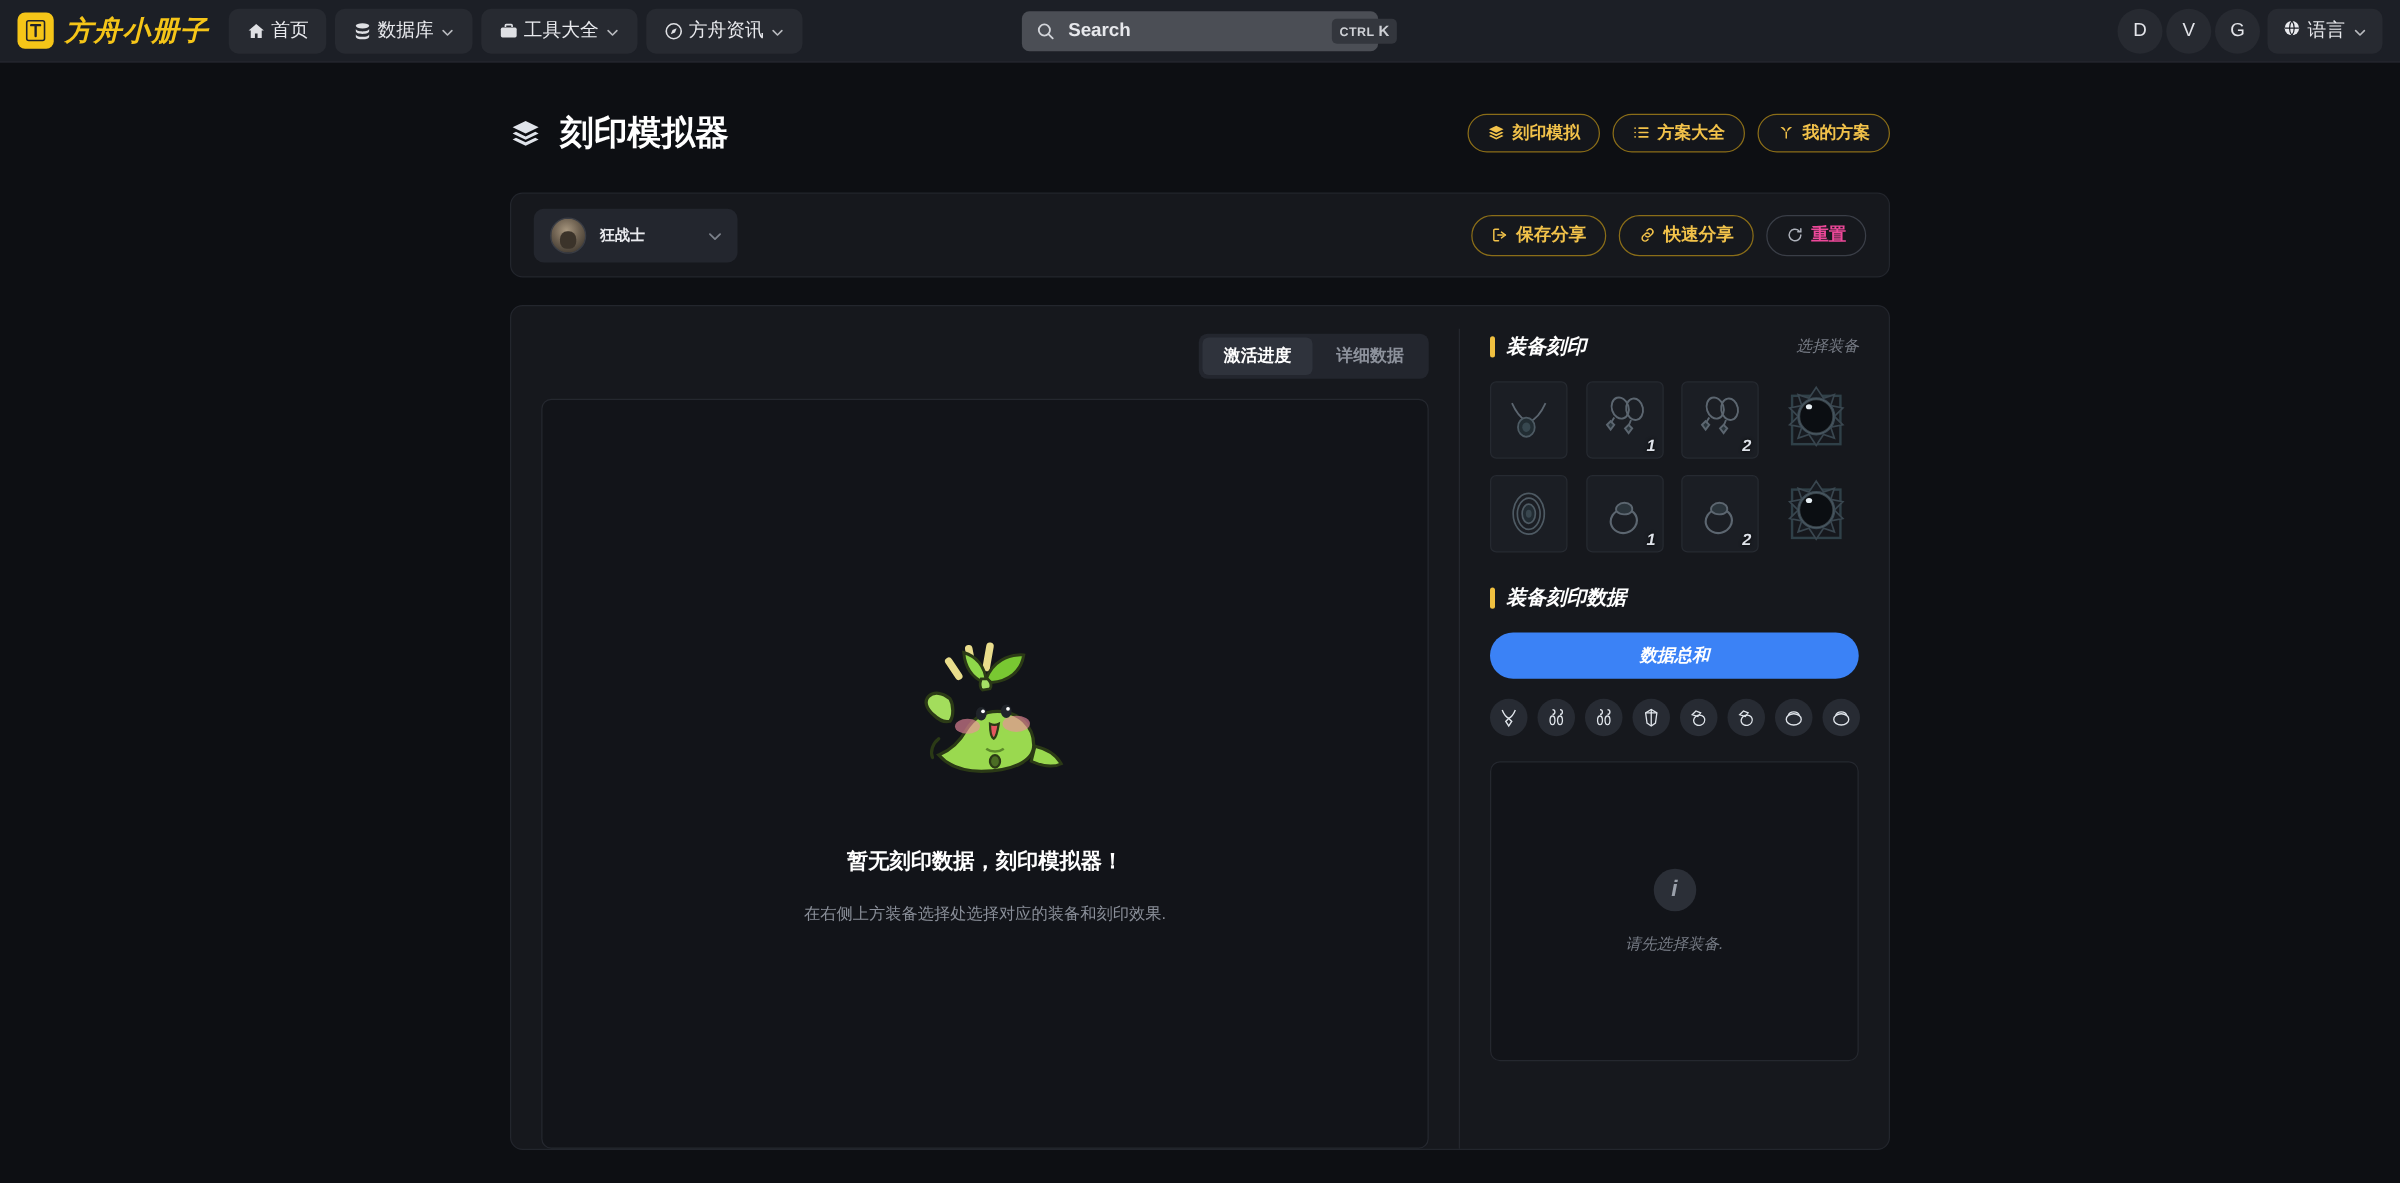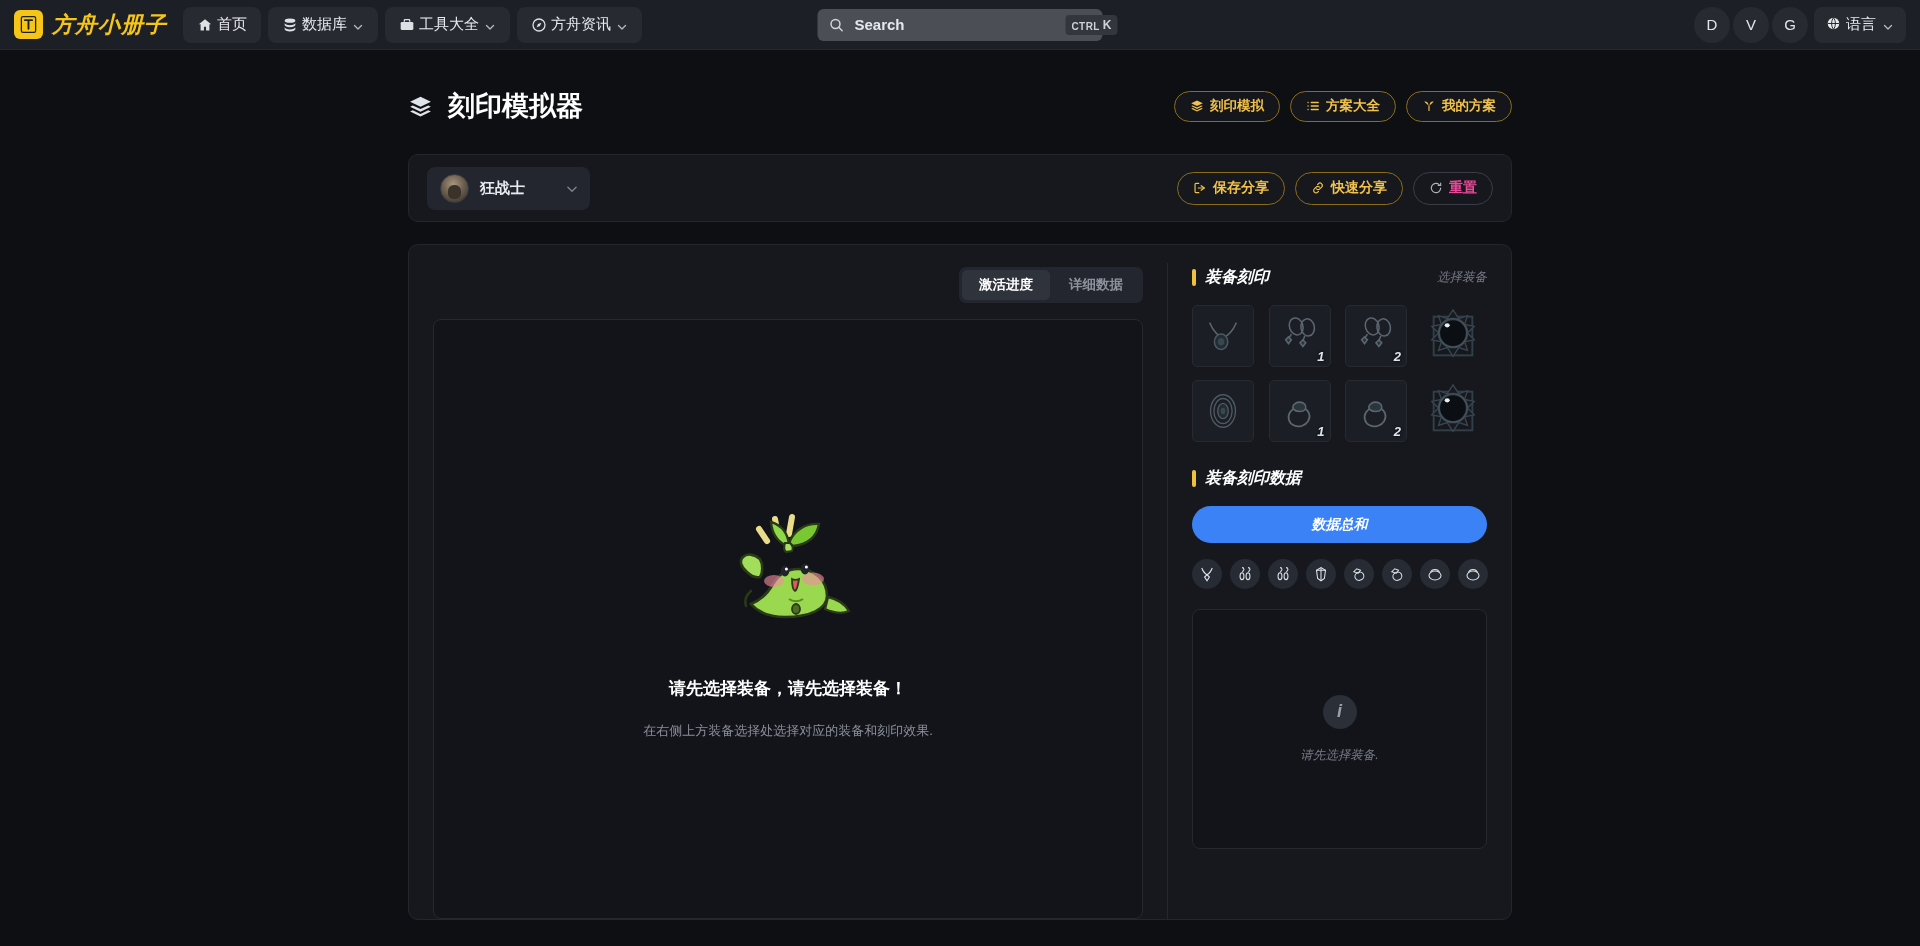--- a/index.html
+++ b/index.html
@@ -158,21 +158,21 @@
     background: radial-gradient(circle at 45% 35%, #a8977f 0%, #6d6050 45%, #2e2a24 100%);
     border: 1px solid #3a3d45;
     flex: 0 0 auto; overflow: hidden;
     position: relative;
   }
   .class-avatar::after {
     content: ""; position: absolute;
     left: 26%; top: 40%; width: 48%; height: 52%;
     background: #3b332a; border-radius: 45% 45% 40% 40%;
   }
-  .class-name { color: #e9eaee; font-size: 15px; font-weight: bold; flex: 1; }
+  .class-name { color: #e9eaee; font-size: 12px; font-weight: bold; flex: 1; }
 
   .bar-actions { margin-left: auto; display: flex; align-items: center; gap: 10px; }
   .btn-o {
     display: flex; align-items: center; gap: 6px;
     height: 33px; padding: 0 15px;
     border-radius: 17px;
     border: 1px solid #8a6d18;
     background: transparent;
     color: #f2c24a;
     font-size: 14px; font-weight: bold;
@@ -551,21 +551,21 @@
               <ellipse cx="100" cy="80" rx="11" ry="6.5" fill="#f08ba0" opacity=".62"></ellipse>
               <ellipse cx="72" cy="72" rx="4.3" ry="5.4" fill="#20242a"></ellipse>
               <ellipse cx="92" cy="70" rx="4.3" ry="5.4" fill="#20242a"></ellipse>
               <circle cx="73.4" cy="70" r="1.5" fill="#fff"></circle>
               <circle cx="93.4" cy="68" r="1.5" fill="#fff"></circle>
               <path d="M79 80c2 1 5 1 7 0-1 7-2 11-4 12-2-1-3-5-3-12z" fill="#e4575f" stroke="#2b3a16" stroke-width="1.8"></path>
               <path d="M76 100c4 3 10 3 14 0" fill="none" stroke="#5c8a2a" stroke-width="2"></path>
               <ellipse cx="83" cy="110" rx="4" ry="5" fill="#4b6d24" stroke="#2b3a16" stroke-width="1.8"></ellipse>
             </svg>
           </span>
-          <div class="empty-title">请先选择装备，请先选择装备！</div>
+          <div class="empty-title">暂无刻印数据，刻印模拟器！</div>
           <div class="empty-sub">在右侧上方装备选择处选择对应的装备和刻印效果.</div>
         </div>
       </div>
 
       <div class="right-col">
 
         <div class="sec-head">
           <span class="sec-bar"></span>
           <span class="sec-title">装备刻印</span>
           <span class="sec-action">选择装备</span>

